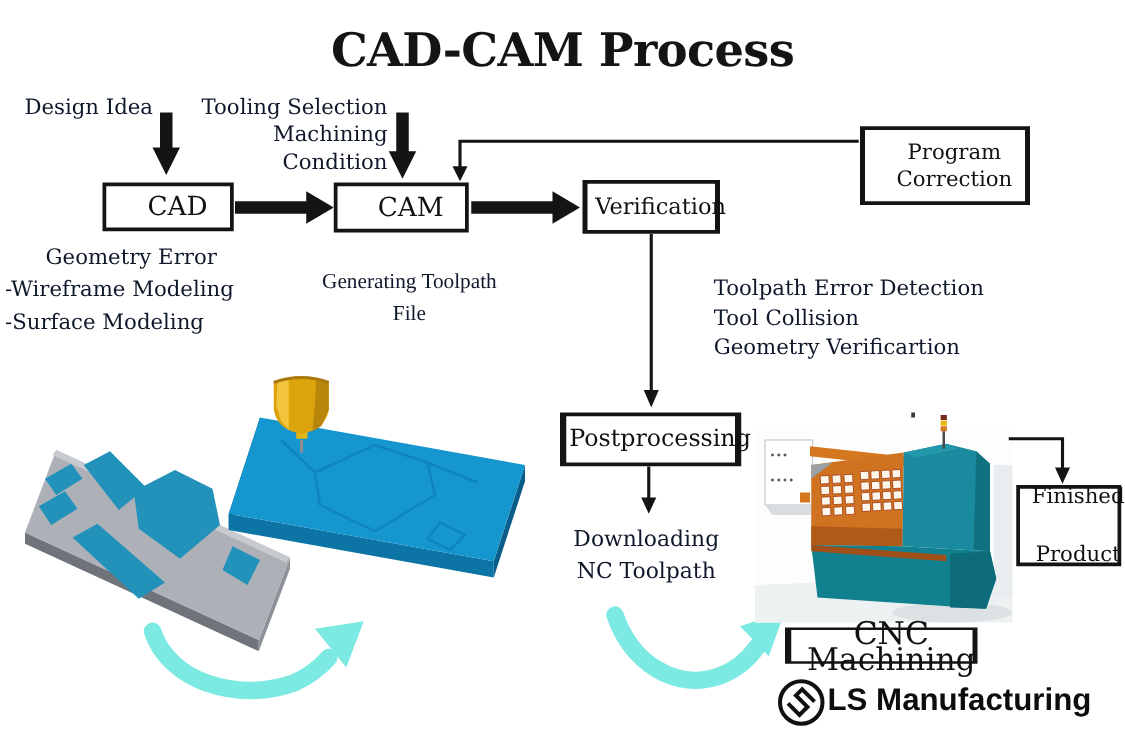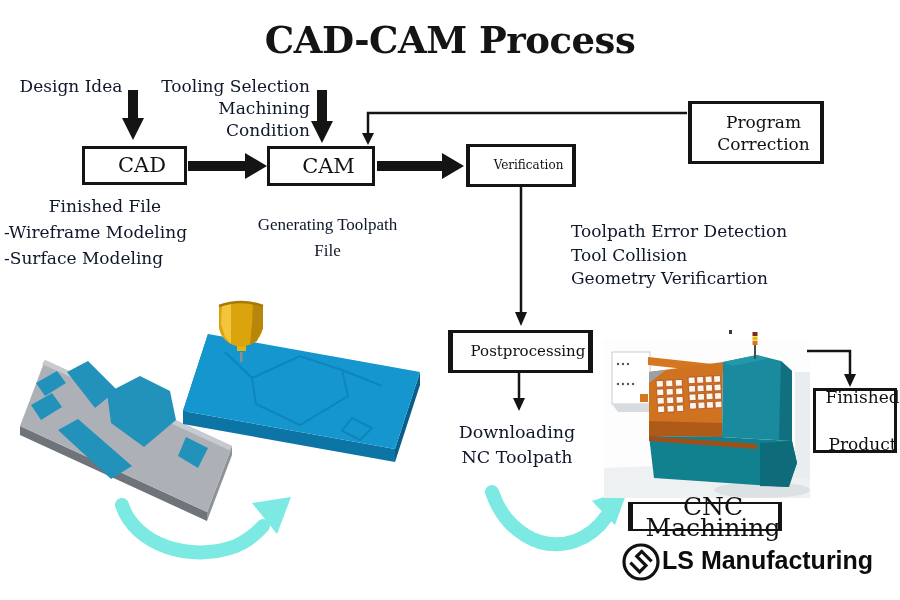--- a/index.html
+++ b/index.html
@@ -182,47 +182,47 @@
   </div>
 
   <div class="box big" style="left:82px;top:146px;width:105px;height:39px;">
     <span>CAD</span>
   </div>
 
   <div class="box big" style="left:267px;top:146px;width:108px;height:40px;">
     <span>CAM</span>
   </div>
 
-  <div class="box" style="left:466px;top:144px;width:110px;height:43px;font-size:12px;border-left-width:4px;border-right-width:4px;">
+  <div class="box" style="left:466px;top:144px;width:110px;height:43px;font-size:18px;border-left-width:4px;border-right-width:4px;">
     <span>Verification</span>
   </div>
 
   <div class="box" style="left:688px;top:101px;width:136px;height:63px;border-left-width:4px;border-right-width:4px;line-height:22px;">
     <div>Program</div>
     <div>Correction</div>
   </div>
 
   <div class="lbl" style="left:4px;top:193px;width:202px;line-height:26px;">
-    <div style="text-align:center;">Finished File</div>
+    <div style="text-align:center;">Geometry Error</div>
     <div>-Wireframe Modeling</div>
     <div>-Surface Modeling</div>
   </div>
 
   <div class="lbl" style="left:240px;top:212px;width:175px;text-align:center;line-height:26px;font-family:Liberation Serif, serif;">
     <div>Generating Toolpath</div>
     <div>File</div>
   </div>
 
   <div class="lbl" style="left:571px;top:220px;line-height:23.5px;">
     <div>Toolpath Error Detection</div>
     <div>Tool Collision</div>
     <div>Geometry Verificartion</div>
   </div>
 
-  <div class="box" style="left:448px;top:330px;width:145px;height:43px;font-size:15px;border-left-width:5px;border-right-width:5px;">
+  <div class="box" style="left:448px;top:330px;width:145px;height:43px;font-size:19px;border-left-width:5px;border-right-width:5px;">
     <span>Postprocessing</span>
   </div>
 
   <div class="lbl" style="left:453px;top:420px;width:128px;text-align:center;line-height:24.5px;font-size:17.5px;">
     <div>Downloading</div>
     <div>NC Toolpath</div>
   </div>
 
   <div class="box" style="left:813px;top:388px;width:84px;height:65px;line-height:23px;gap:24px;">
     <div>Finished</div>

